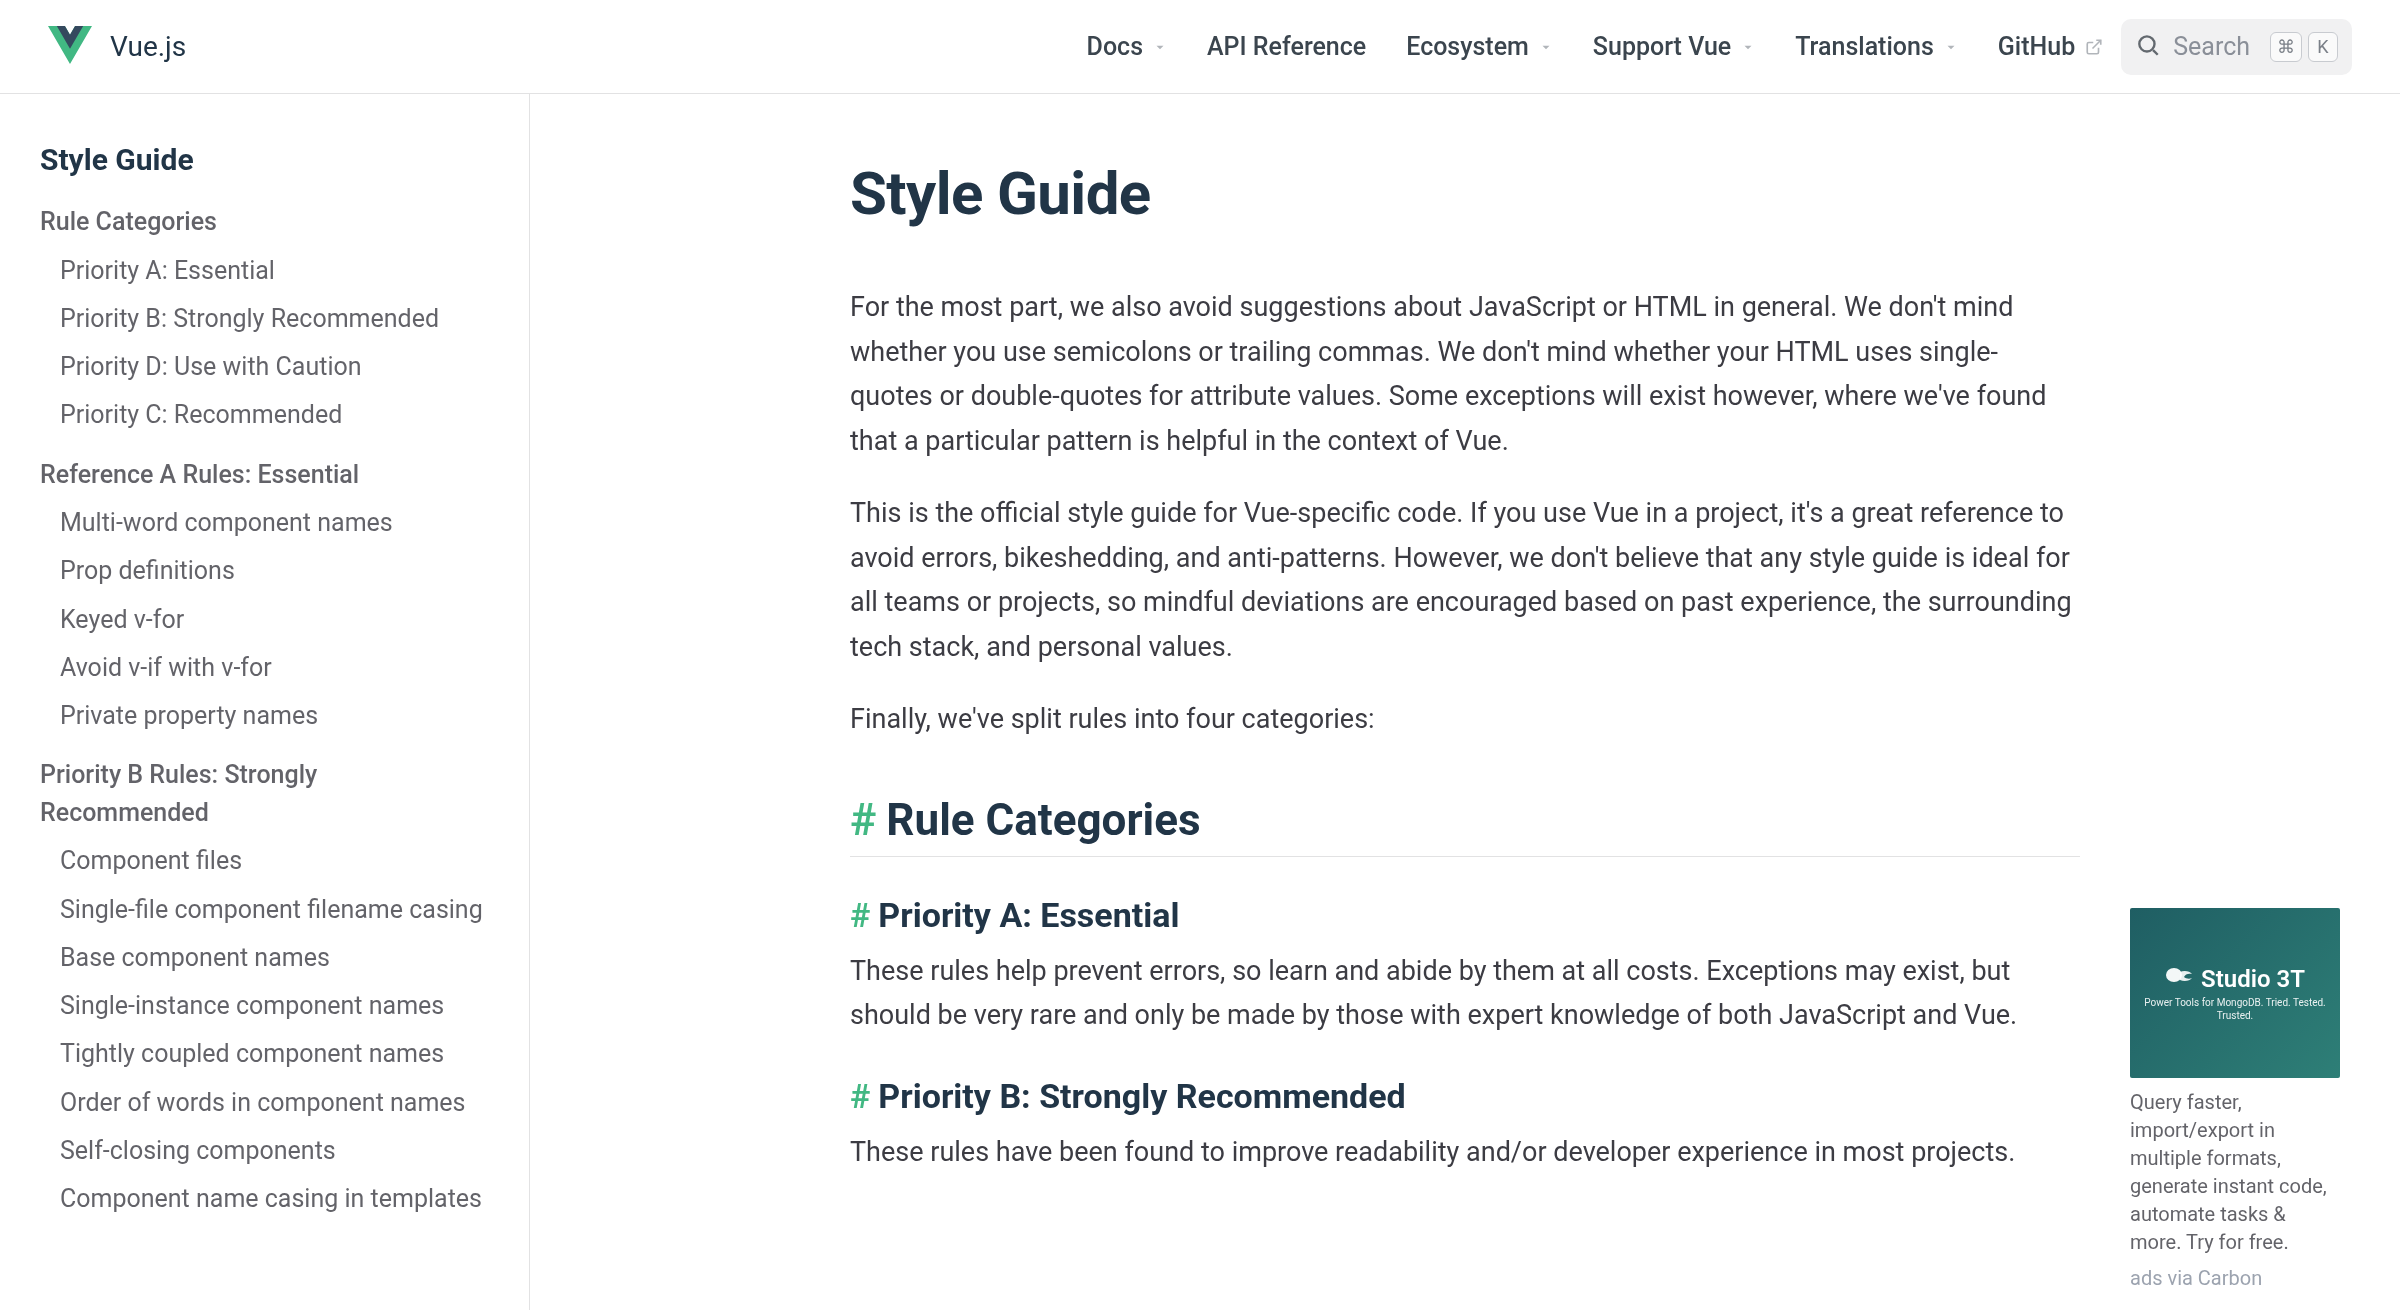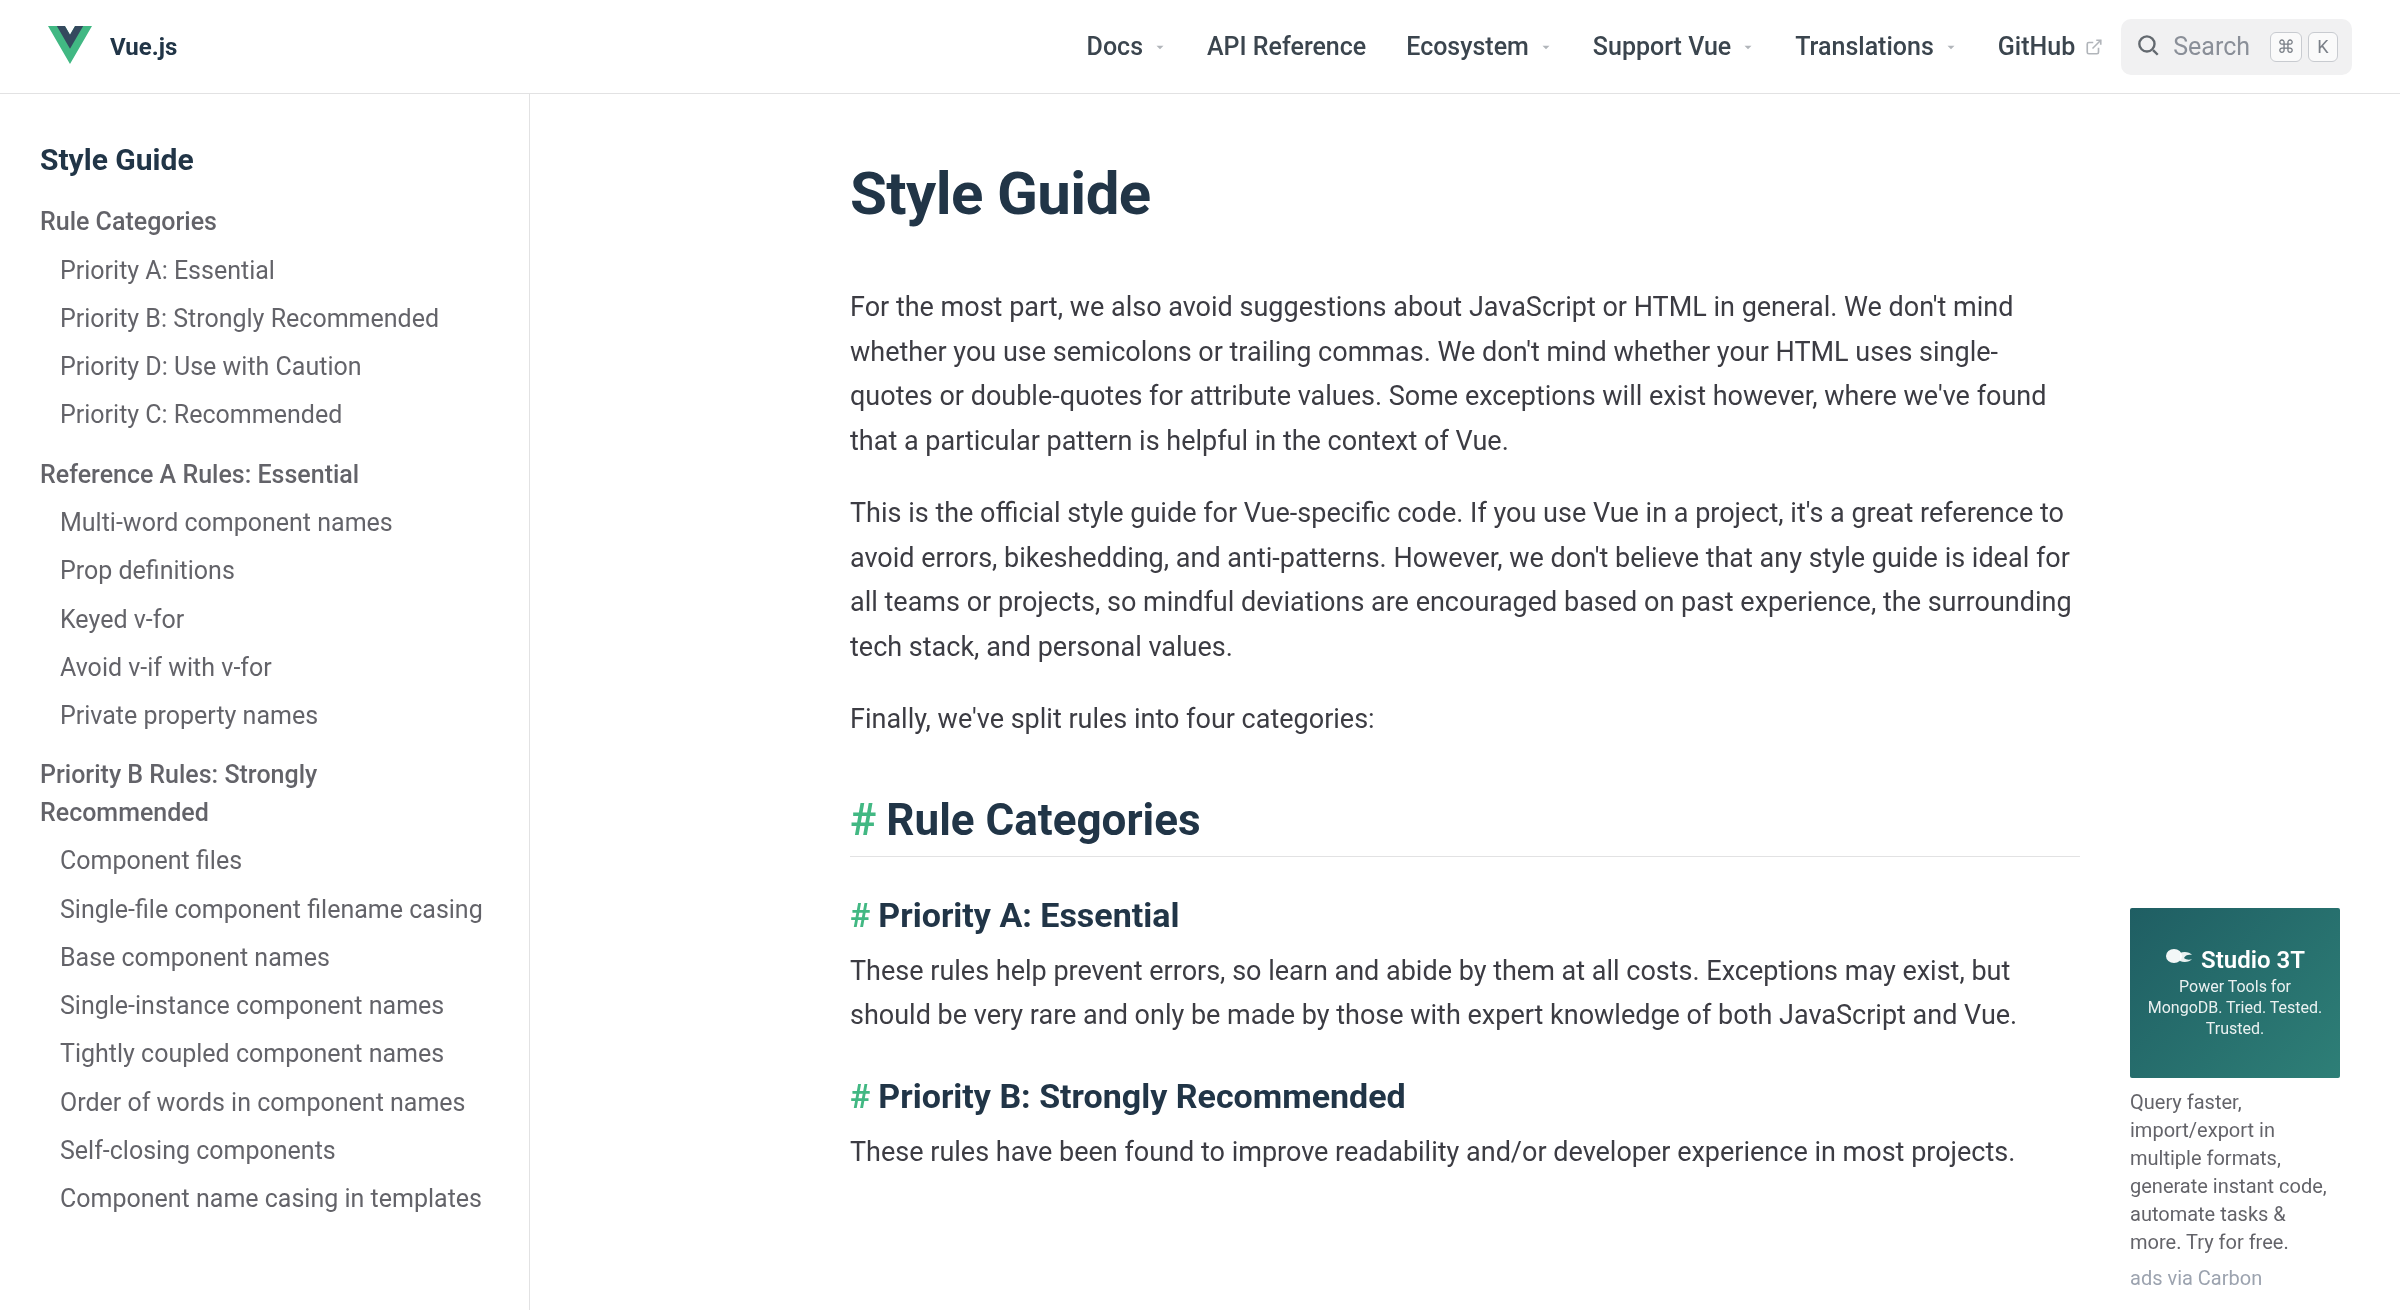--- a/index.html
+++ b/index.html
@@ -18,21 +18,21 @@
   
   header.topbar {
     height: 94px;
     display: flex;
     align-items: center;
     padding: 0 48px;
     border-bottom: 1px solid var(--border);
     gap: 18px;
   }
   .brand { display: flex; align-items: center; gap: 18px; }
-  .brand-name { font-size: 24px; font-weight: 700; color: var(--text); }
+  .brand-name { font-size: 28px; font-weight: 400; color: var(--text); }
   .nav-spacer { flex: 1; }
   nav.top-nav { display: flex; align-items: center; gap: 40px; }
   .nav-item { display: flex; align-items: center; gap: 10px; font-size: 25px; color: var(--nav-text); font-weight: 500; cursor: pointer; }
   .chevron-down-icon {
     color: #b1b5ba;
     display: inline-flex;
   }
   .ext-icon { color: #b1b5ba; display: inline-flex; }
 
   .search-box {
@@ -154,21 +154,21 @@
     background: linear-gradient(135deg, #1f5e63, #2e7f77);
     border-radius: 2px;
     display: flex;
     flex-direction: column;
     align-items: center;
     justify-content: center;
     color: #fff;
     margin-bottom: 10px;
   }
   .ad-brand { display: flex; align-items: baseline; gap: 6px; font-weight: 600; font-size: 24px; }
-  .ad-sub { font-size: 16px; text-align: center; margin-top: 3px; opacity: .9; line-height: 1.3; padding: 0 10px; }
+  .ad-sub { font-size: 10px; text-align: center; margin-top: 3px; opacity: .9; line-height: 1.3; padding: 0 10px; }
   .ad-text { font-size: 20px; line-height: 1.4; color: #3c3c43cc; }
   .ad-via { font-size: 20px; color: #9ca3af; margin-top: 10px; }
 </style>
 </head>
 <body>
 
 <header class="topbar">
   <div class="brand">
     <span>
       <svg width="44" height="40" viewBox="0 0 261.76 226.69">

